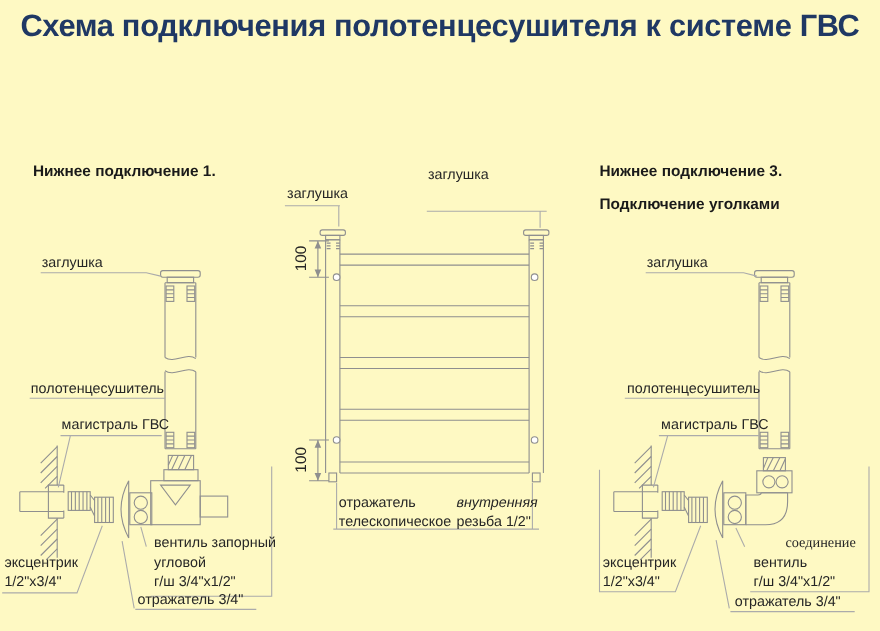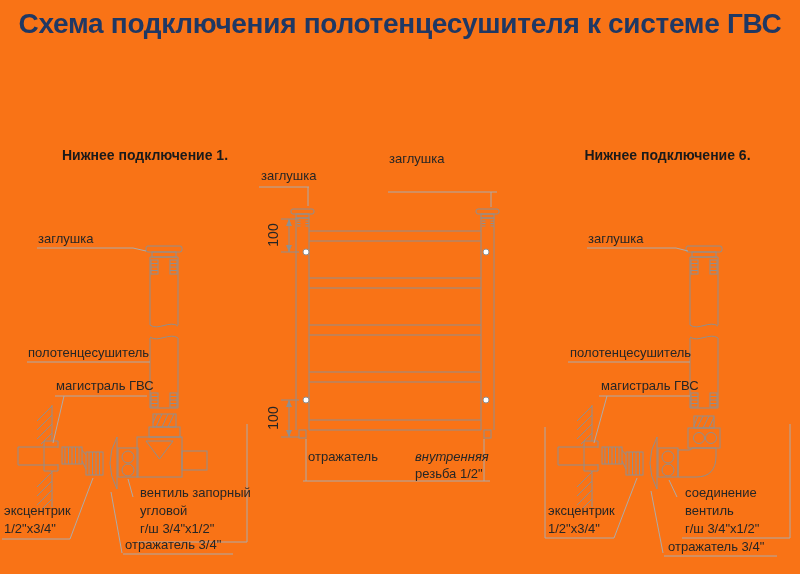--- a/index.html
+++ b/index.html
@@ -1,20 +1,20 @@
 <!DOCTYPE html>
 <html><head>
 <meta charset="utf-8">
 <style>
   html,body{margin:0;padding:0;background:#fff;}
-  #page{position:relative;width:800px;height:574px;background:#f97316;overflow:hidden;
+  #page{position:relative;width:800px;height:574px;background:#fef9c3;overflow:hidden;
         font-family:"Liberation Sans", sans-serif;}
   .title{position:absolute;left:0;top:8px;width:800px;text-align:center;
          font-size:28px;font-weight:bold;color:#1f3864;letter-spacing:-0.3px;white-space:nowrap;}
-  .hdr{position:absolute;font-size:14px;font-weight:bold;color:#1a1a1a;text-align:center;white-space:nowrap;}
+  .hdr{position:absolute;font-size:14px;font-weight:bold;color:#1a1a1a;text-align:left;white-space:nowrap;}
   .lbl{position:absolute;font-size:13px;line-height:1.1;color:#262626;white-space:nowrap;}
   .dim{position:absolute;width:34px;height:14px;font-size:14px;color:#262626;text-align:center;
        transform:rotate(-90deg);transform-origin:center center;}
   svg{position:absolute;left:0;top:0;}
 </style>
 </head>
 <body>
 
 <div id="page">
 
@@ -177,43 +177,45 @@
       <path d="M669 480 L677 497"></path>
       <path d="M682 538 H790 V424"></path>
       <path d="M651 491 L663 553 M664 556 H777"></path>
     </g>
   </svg>
 
   <div class="title">Схема подключения полотенцесушителя к системе ГВС</div>
 
   <div class="hdr" style="left:30px;top:147px;width:230px;">Нижнее подключение 1.</div>
 
-  <div class="hdr" style="left:545px;top:147px;width:245px;">Нижнее подключение 6.</div>
+  <div class="hdr" style="left:545px;top:147px;width:245px;">Нижнее подключение 3.</div>
+  <div class="hdr" style="left:545px;top:177px;width:245px;">Подключение уголками</div>
 
   <div class="lbl" style="left:38px;top:232px;">заглушка</div>
   <div class="lbl" style="left:28px;top:346px;">полотенцесушитель</div>
   <div class="lbl" style="left:56px;top:379px;">магистраль ГВС</div>
   <div class="lbl" style="left:4px;top:504px;">эксцентрик</div>
   <div class="lbl" style="left:4px;top:522px;">1/2"x3/4"</div>
   <div class="lbl" style="left:140px;top:486px;">вентиль запорный</div>
   <div class="lbl" style="left:140px;top:504px;">угловой</div>
   <div class="lbl" style="left:140px;top:522px;">г/ш 3/4"х1/2"</div>
   <div class="lbl" style="left:125px;top:538px;">отражатель 3/4"</div>
 
   <div class="lbl" style="left:261px;top:169px;">заглушка</div>
   <div class="lbl" style="left:389px;top:152px;">заглушка</div>
   <div class="dim" style="left:255px;top:228px;">100</div>
   <div class="dim" style="left:255px;top:411px;">100</div>
   <div class="lbl" style="left:308px;top:450px;">отражатель</div>
+  <div class="lbl" style="left:308px;top:467px;">телескопическое</div>
   <div class="lbl" style="left:415px;top:450px;font-style:italic;">внутренняя</div>
   <div class="lbl" style="left:415px;top:467px;">резьба 1/2"</div>
 
   <div class="lbl" style="left:588px;top:232px;">заглушка</div>
   <div class="lbl" style="left:570px;top:346px;">полотенцесушитель</div>
   <div class="lbl" style="left:601px;top:379px;">магистраль ГВС</div>
   <div class="lbl" style="left:548px;top:504px;">эксцентрик</div>
   <div class="lbl" style="left:548px;top:522px;">1/2"x3/4"</div>
-  <div class="lbl" style="left:685px;top:486px;">соединение</div>
+  <div class="lbl" style="left:714px;top:486px;font-family:Liberation Serif, serif;">соединение</div>
   <div class="lbl" style="left:685px;top:504px;">вентиль</div>
   <div class="lbl" style="left:685px;top:522px;">г/ш 3/4"х1/2"</div>
   <div class="lbl" style="left:668px;top:540px;">отражатель 3/4"</div>
 
 </div>
 
 </body></html>

